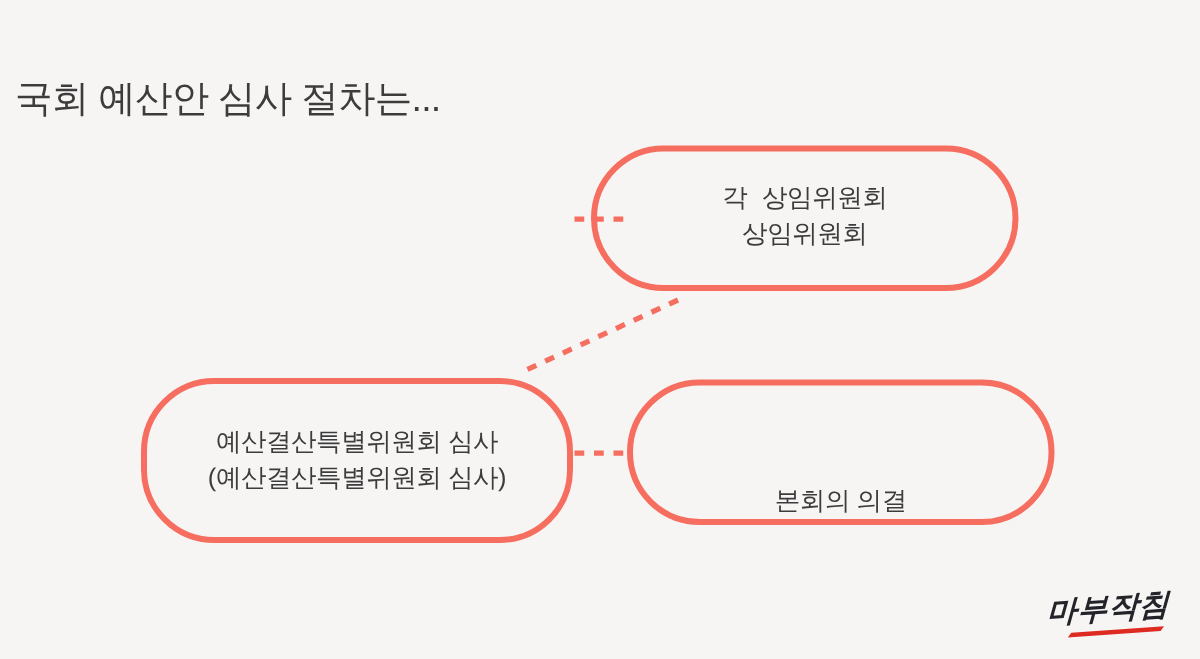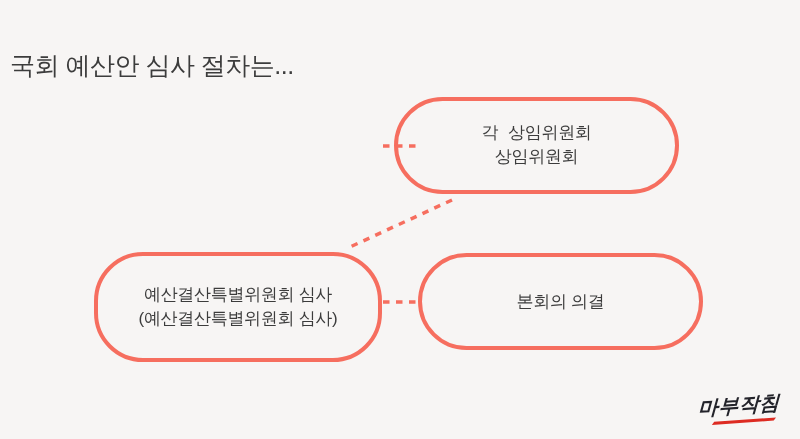--- a/index.html
+++ b/index.html
@@ -47,21 +47,21 @@
     text-align: center;
     color: var(--text, #3C3C3C);
     font-size: 17px;
     line-height: 24px;
     letter-spacing: -0.3px;
   }
   .node-line { display: block; }
   #node-1 { left: 94px;  top: 97px;  width: 288px; height: 98px; }
   #node-2 { left: 394px; top: 97px;  width: 285px; height: 97px; font-family: Liberation Mono, monospace; }
   #node-3 { left: 94px;  top: 252px; width: 288px; height: 110px; }
-  #node-4 { left: 418px; top: 253px; width: 285px; height: 97px; }
+  #node-4 { left: 418px; top: 253px; width: 285px; height: 97px; justify-content: flex-end; }
   .logo {
     position: absolute;
     right: 20px; bottom: 16px;
     transform: rotate(-4deg);
   }
   .logo-text {
     display: block;
     font-size: 20px;
     font-weight: 900;
     font-style: italic;

